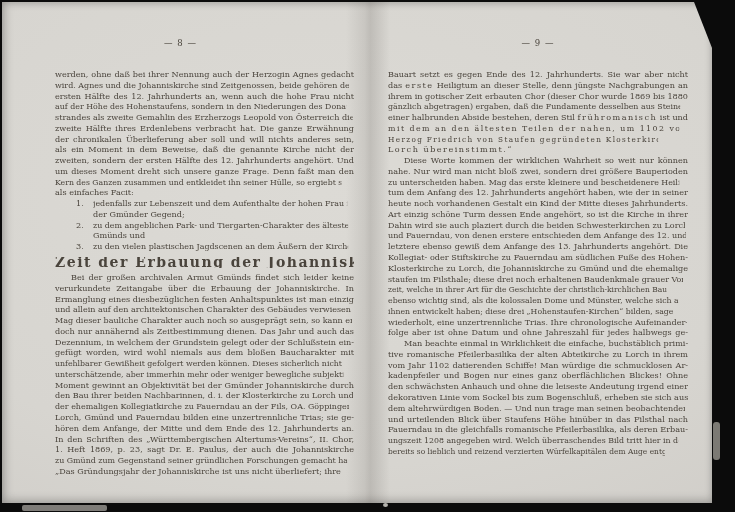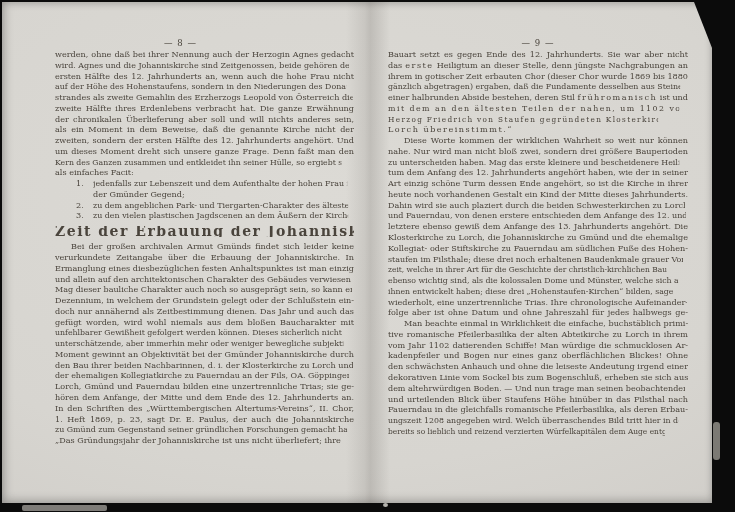--- a/index.html
+++ b/index.html
@@ -16,21 +16,21 @@
   }
   .gutter{
     position:absolute;left:344px;top:0;width:44px;height:100%;
     background:linear-gradient(90deg,rgba(60,55,50,0) 0%,rgba(60,55,50,0.10) 42%,rgba(60,55,50,0.17) 55%,rgba(60,55,50,0) 100%);
   }
   .page{position:absolute;top:0;height:100%;color:#4a443c;}
   .page.left{left:53px;width:299px;}
   .page.right{left:386px;width:300px;}
   .page-header{margin-top:36px;height:11px;line-height:11px;text-align:center;font-size:8.5px;letter-spacing:1px;}
   .page.left .page-header{transform:translateX(-24px);}
-  .page-body{margin-top:0;font-size:8.1px;line-height:10.78px;}
+  .page-body{margin-top:20px;font-size:8.1px;line-height:10.78px;}
   .line{
     white-space:nowrap;height:10.78px;overflow:hidden;
     text-align:justify;text-align-last:justify;
   }
   .line.last{text-align-last:left;}
   .para.indent .line:first-child{text-indent:16px;}
   .sp{letter-spacing:1.5px;}
   .heading{
     text-align:center;font-weight:bold;font-size:14px;letter-spacing:1.5px;
     margin:5px 0 4px;height:11px;line-height:11px;white-space:nowrap;overflow:hidden;
@@ -66,34 +66,35 @@
           <div class="line last">als einfaches Facit:</div>
         </div>
         <div class="listitem">
           <span class="marker">1.</span>
           <div class="line" style="transform-origin: 0px 50%; transform: scaleX(0.973881); text-align-last: left;">jedenfalls zur Lebenszeit und dem Aufenthalte der hohen Frau in</div>
           <div class="line last">der Gmünder Gegend;</div>
         </div>
         <div class="listitem">
           <span class="marker">2.</span>
           <div class="line" style="transform-origin: 0px 50%; transform: scaleX(0.977528); text-align-last: left;">zu dem angeblichen Park- und Tiergarten-Charakter des ältesten</div>
+          <div class="line last">Gmünds und</div>
         </div>
         <div class="listitem">
           <span class="marker">3.</span>
           <div class="line last" style="transform-origin: 0px 50%; transform: scaleX(0.977528); text-align-last: left;">zu den vielen plastischen Jagdscenen an dem Äußern der Kirche.</div>
         </div>
         <div class="heading">Zeit der Erbauung der Johanniskirche.</div>
         <div class="para indent">
           <div class="line">Bei der großen archivalen Armut Gmünds findet sich leider keine</div>
           <div class="line">verurkundete Zeitangabe über die Erbauung der Johanniskirche. In</div>
           <div class="line">Ermanglung eines diesbezüglichen festen Anhaltspunktes ist man einzig</div>
           <div class="line" style="transform-origin: 0px 50%; transform: scaleX(0.990066); text-align-last: left;">und allein auf den architektonischen Charakter des Gebäudes verwiesen.</div>
           <div class="line" style="transform-origin: 0px 50%; transform: scaleX(0.993355); text-align-last: left;">Mag dieser bauliche Charakter auch noch so ausgeprägt sein, so kann er</div>
+          <div class="line">doch nur annähernd als Zeitbestimmung dienen. Das Jahr und auch das</div>
           <div class="line">Dezennium, in welchem der Grundstein gelegt oder der Schlußstein ein-</div>
-          <div class="line">doch nur annähernd als Zeitbestimmung dienen. Das Jahr und auch das</div>
           <div class="line">gefügt worden, wird wohl niemals aus dem bloßen Baucharakter mit</div>
           <div class="line" style="transform-origin: 0px 50%; transform: scaleX(0.964516); text-align-last: left;">unfehlbarer Gewißheit gefolgert werden können. Dieses sicherlich nicht zu</div>
           <div class="line" style="transform-origin: 0px 50%; transform: scaleX(0.964516); text-align-last: left;">unterschätzende, aber immerhin mehr oder weniger bewegliche subjektive</div>
           <div class="line">Moment gewinnt an Objektivität bei der Gmünder Johanniskirche durch</div>
           <div class="line" style="transform-origin: 0px 50%; transform: scaleX(0.996667); text-align-last: left;">den Bau ihrer beiden Nachbarinnen, d. i. der Klosterkirche zu Lorch und</div>
           <div class="line" style="transform-origin: 0px 50%; transform: scaleX(0.983553); text-align-last: left;">der ehemaligen Kollegiatkirche zu Fauerndau an der Fils, OA. Göppingen.</div>
           <div class="line">Lorch, Gmünd und Fauerndau bilden eine unzertrennliche Trias; sie ge-</div>
           <div class="line">hören dem Anfange, der Mitte und dem Ende des 12. Jahrhunderts an.</div>
           <div class="line">In den Schriften des „Württembergischen Altertums-Vereins“, II. Chor,</div>
           <div class="line">1. Heft 1869, p. 23, sagt Dr. E. Paulus, der auch die Johanniskirche</div>
@@ -114,27 +115,27 @@
           <div class="line"><span class="">einer halbrunden Abside bestehen, deren Stil </span><span class="sp">frühromanisch</span><span class=""> ist und</span></div>
           <div class="line" style="transform-origin: 0px 50%; transform: scaleX(0.970874); text-align-last: left;"><span class="sp">mit dem an den ältesten Teilen der nahen, um 1102 von</span></div>
           <div class="line" style="transform-origin: 0px 50%; transform: scaleX(0.900901); text-align-last: left;"><span class="sp">Herzog Friedrich von Staufen gegründeten Klosterkirche zu</span></div>
           <div class="line last"><span class="sp">Lorch übereinstimmt.</span><span class="">“</span></div>
         </div>
         <div class="para indent">
           <div class="line">Diese Worte kommen der wirklichen Wahrheit so weit nur können</div>
           <div class="line">nahe. Nur wird man nicht bloß zwei, sondern drei größere Bauperioden</div>
           <div class="line" style="transform-origin: 0px 50%; transform: scaleX(0.970874); text-align-last: left;">zu unterscheiden haben. Mag das erste kleinere und bescheidenere Heilig-</div>
           <div class="line">tum dem Anfang des 12. Jahrhunderts angehört haben, wie der in seiner</div>
+          <div class="line">heute noch vorhandenen Gestalt ein Kind der Mitte dieses Jahrhunderts.</div>
           <div class="line">Art einzig schöne Turm dessen Ende angehört, so ist die Kirche in ihrer</div>
-          <div class="line">heute noch vorhandenen Gestalt ein Kind der Mitte dieses Jahrhunderts.</div>
           <div class="line" style="transform-origin: 0px 50%; transform: scaleX(0.990099); text-align-last: left;">Dahin wird sie auch plaziert durch die beiden Schwesterkirchen zu Lorch</div>
           <div class="line" style="transform-origin: 0px 50%; transform: scaleX(0.993377); text-align-last: left;">und Fauerndau, von denen erstere entschieden dem Anfange des 12. und</div>
           <div class="line">letztere ebenso gewiß dem Anfange des 13. Jahrhunderts angehört. Die</div>
+          <div class="line">Kollegiat- oder Stiftskirche zu Fauerndau am südlichen Fuße des Hohen-</div>
           <div class="line">Klosterkirche zu Lorch, die Johanniskirche zu Gmünd und die ehemalige</div>
-          <div class="line">Kollegiat- oder Stiftskirche zu Fauerndau am südlichen Fuße des Hohen-</div>
           <div class="line" style="transform-origin: 0px 50%; transform: scaleX(0.983607); text-align-last: left;">staufen im Filsthale; diese drei noch erhaltenen Baudenkmale grauer Vor-</div>
           <div class="line" style="transform-origin: 0px 50%; transform: scaleX(0.928793); text-align-last: left;">zeit, welche in ihrer Art für die Geschichte der christlich-kirchlichen Baukunst</div>
           <div class="line" style="transform-origin: 0px 50%; transform: scaleX(0.967742); text-align-last: left;">ebenso wichtig sind, als die kolossalen Dome und Münster, welche sich aus</div>
           <div class="line" style="transform-origin: 0px 50%; transform: scaleX(0.958466); text-align-last: left;">ihnen entwickelt haben; diese drei „Hohenstaufen-Kirchen“ bilden, sage ich</div>
           <div class="line" style="transform-origin: 0px 50%; transform: scaleX(0.996678); text-align-last: left;">wiederholt, eine unzertrennliche Trias. Ihre chronologische Aufeinander-</div>
           <div class="line">folge aber ist ohne Datum und ohne Jahreszahl für jedes halbwegs ge-</div>
         </div>
         <div class="para indent">
           <div class="line">Man beachte einmal in Wirklichkeit die einfache, buchstäblich primi-</div>
           <div class="line">tive romanische Pfeilerbasilika der alten Abteikirche zu Lorch in ihrem</div>

